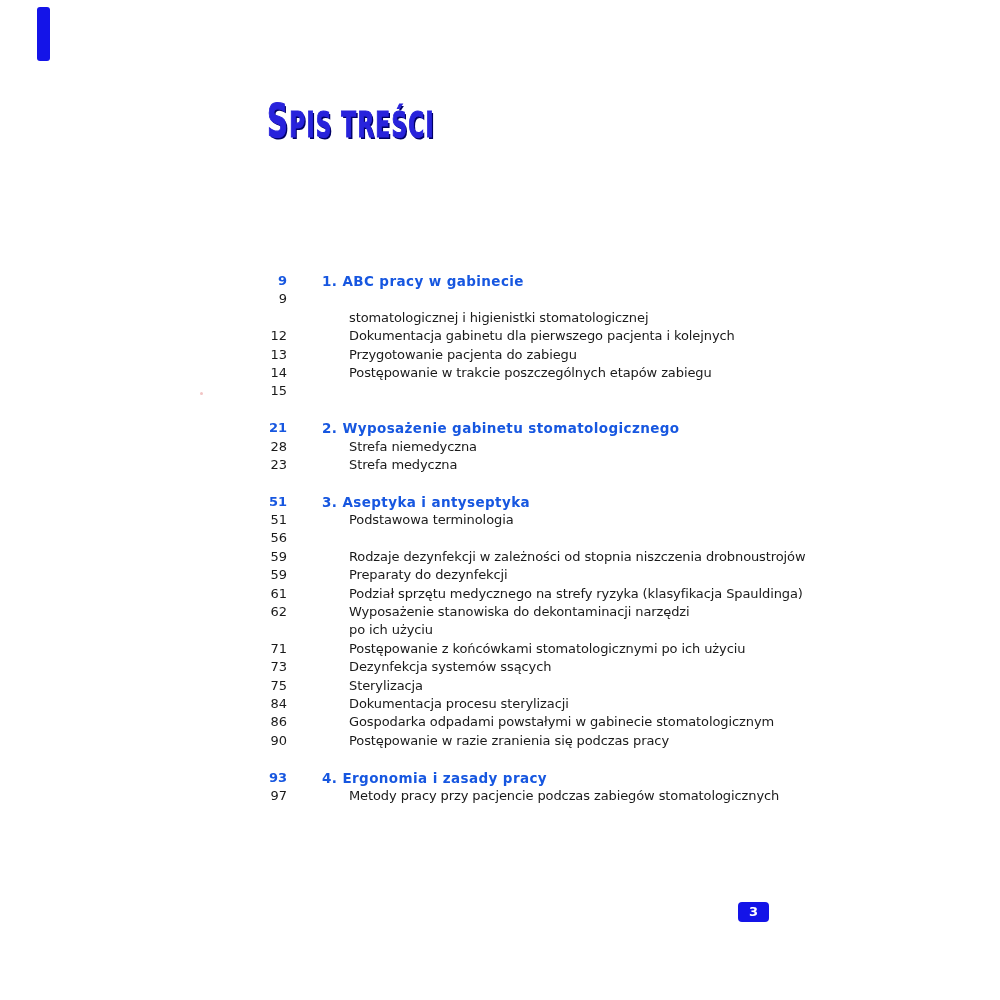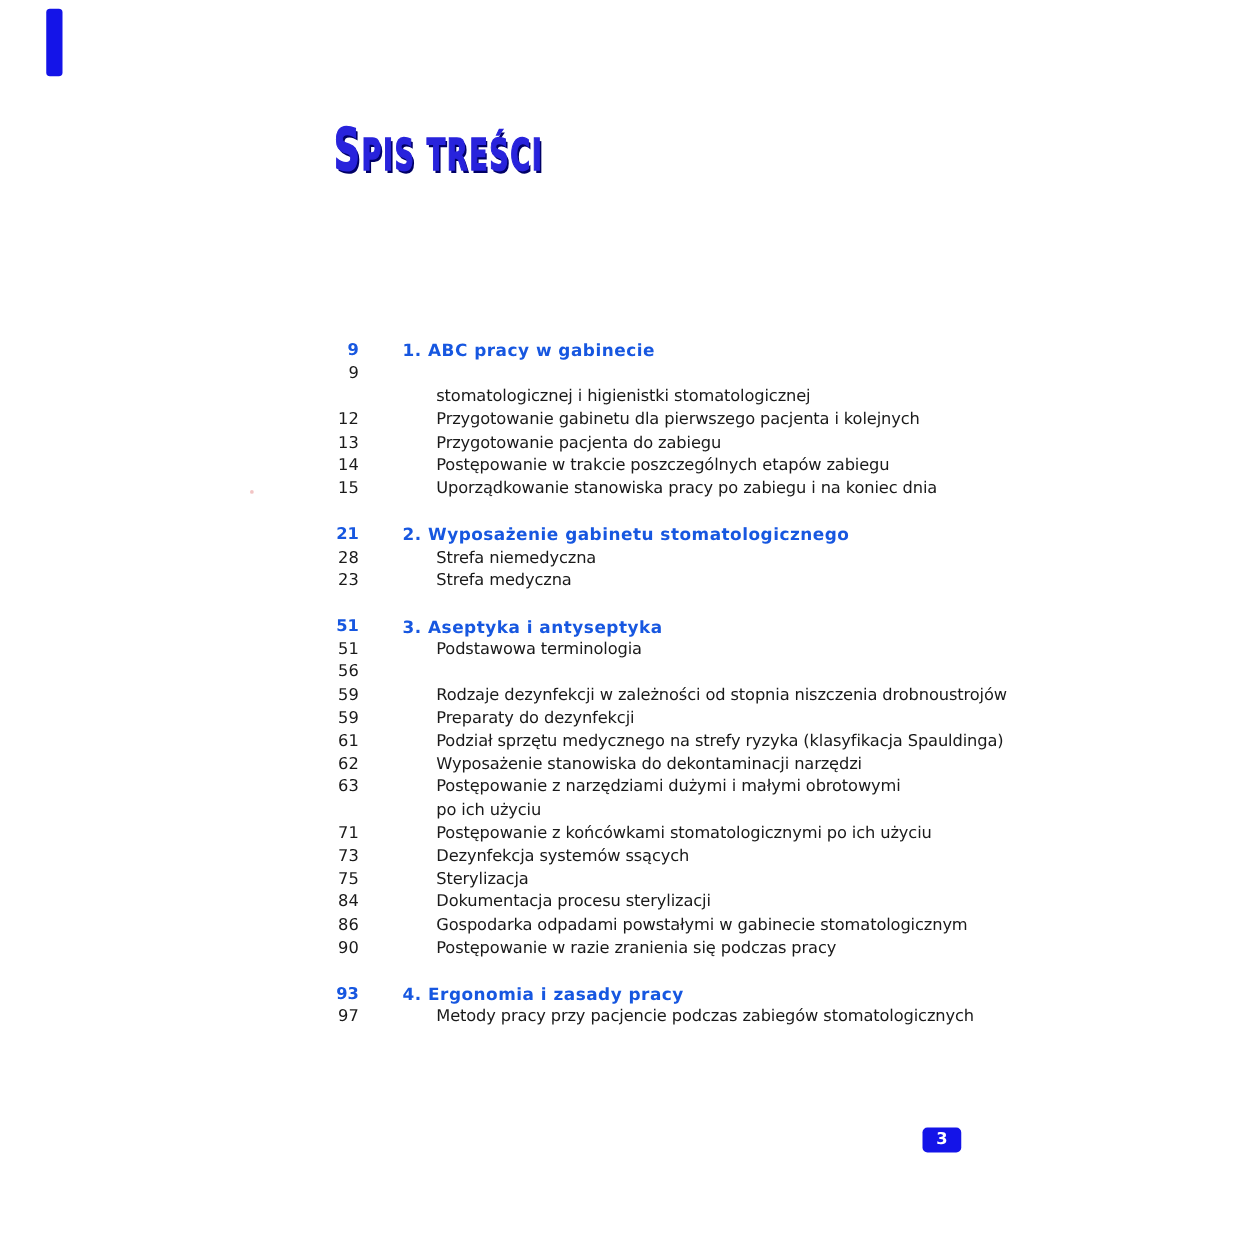--- a/index.html
+++ b/index.html
@@ -63,33 +63,32 @@
       </div>
       <div class="row entry">
         <span class="num">9</span>
       </div>
       <div class="row cont">
         <span class="num"></span>
         <span class="txt">stomatologicznej i higienistki stomatologicznej</span>
       </div>
       <div class="row entry">
         <span class="num">12</span>
-        <span class="txt">Przygotowanie gabinetu dla pierwszego pacjenta i kolejnych</span>
+        <span class="txt">Dokumentacja gabinetu dla pierwszego pacjenta i kolejnych</span>
       </div>
       <div class="row entry">
         <span class="num">13</span>
         <span class="txt">Przygotowanie pacjenta do zabiegu</span>
       </div>
       <div class="row entry">
         <span class="num">14</span>
         <span class="txt">Postępowanie w trakcie poszczególnych etapów zabiegu</span>
       </div>
       <div class="row entry">
         <span class="num">15</span>
-        <span class="txt">Uporządkowanie stanowiska pracy po zabiegu i na koniec dnia</span>
       </div>
       <div class="gaprow"></div>
       <div class="row chapter">
         <span class="num">21</span>
         <span class="txt">2. Wyposażenie gabinetu stomatologicznego</span>
       </div>
       <div class="row entry">
         <span class="num">28</span>
         <span class="txt">Strefa niemedyczna</span>
       </div>
@@ -117,24 +116,20 @@
         <span class="num">59</span>
         <span class="txt">Preparaty do dezynfekcji</span>
       </div>
       <div class="row entry">
         <span class="num">61</span>
         <span class="txt">Podział sprzętu medycznego na strefy ryzyka (klasyfikacja Spauldinga)</span>
       </div>
       <div class="row entry">
         <span class="num">62</span>
         <span class="txt">Wyposażenie stanowiska do dekontaminacji narzędzi</span>
-      </div>
-      <div class="row entry">
-        <span class="num">63</span>
-        <span class="txt">Postępowanie z narzędziami dużymi i małymi obrotowymi</span>
       </div>
       <div class="row cont">
         <span class="num"></span>
         <span class="txt">po ich użyciu</span>
       </div>
       <div class="row entry">
         <span class="num">71</span>
         <span class="txt">Postępowanie z końcówkami stomatologicznymi po ich użyciu</span>
       </div>
       <div class="row entry">

